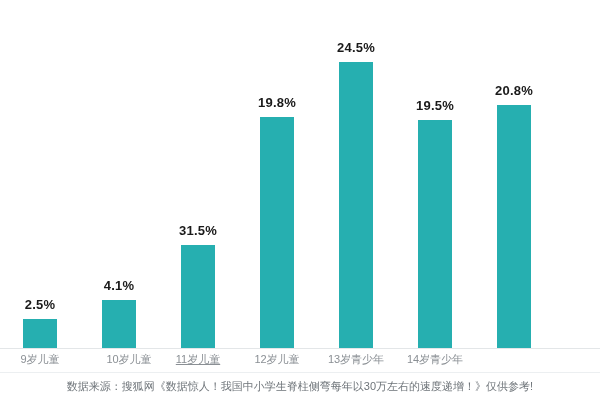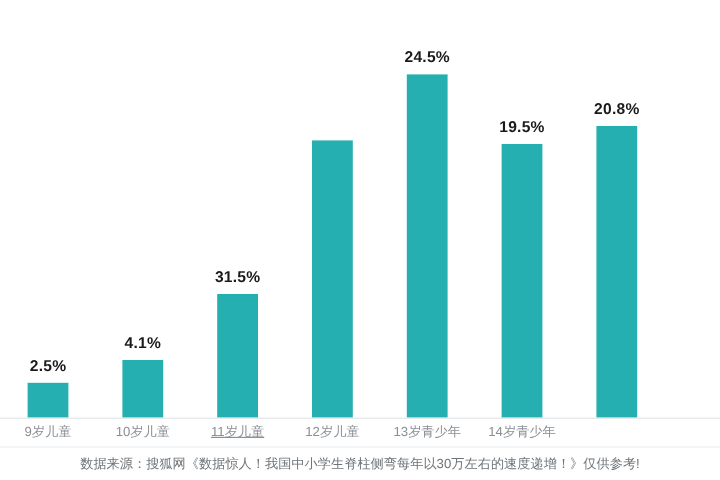--- a/index.html
+++ b/index.html
@@ -116,20 +116,21 @@
       <div class="bar-value" style="bottom:55px;">4.1%</div>
       <div class="bar-rect" style="height:48px;"></div>
     </div>
 
     <div class="bar-group" style="left:158px;">
       <div class="bar-value" style="bottom:110px;">31.5%</div>
       <div class="bar-rect" style="height:103px;"></div>
     </div>
 
     <div class="bar-group" style="left:237px;">
+      <div class="bar-value" style="bottom:238px;">19.8%</div>
       <div class="bar-rect" style="height:231px;"></div>
     </div>
 
     <div class="bar-group" style="left:316px;">
       <div class="bar-value" style="bottom:293px;">24.5%</div>
       <div class="bar-rect" style="height:286px;"></div>
     </div>
 
     <div class="bar-group" style="left:395px;">
       <div class="bar-value" style="bottom:235px;">19.5%</div>
@@ -140,21 +141,21 @@
       <div class="bar-value" style="bottom:250px;">20.8%</div>
       <div class="bar-rect" style="height:243px;"></div>
     </div>
 
   </div>
 
   <div id="axis-line"></div>
 
   <div id="category-axis">
     <div class="cat-label" style="left:-8px;">9岁儿童</div>
-    <div class="cat-label" style="left:71px;">10岁儿童</div>
+    <div class="cat-label" style="left:81px;">10岁儿童</div>
     <div class="cat-label" style="left:150px;text-decoration:underline;">11岁儿童</div>
     <div class="cat-label" style="left:229px;">12岁儿童</div>
     <div class="cat-label" style="left:308px;">13岁青少年</div>
     <div class="cat-label" style="left:387px;">14岁青少年</div>
   </div>
 
   <div id="footer-divider"></div>
 
   <div id="footer-note">数据来源：搜狐网《数据惊人！我国中小学生脊柱侧弯每年以30万左右的速度递增！》仅供参考!</div>
 

